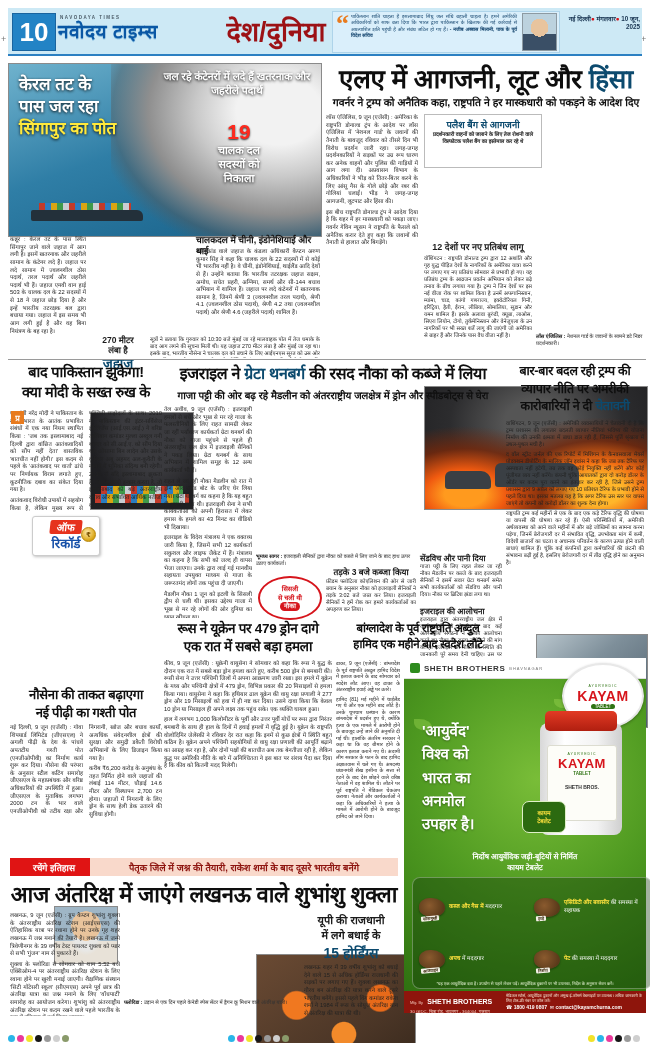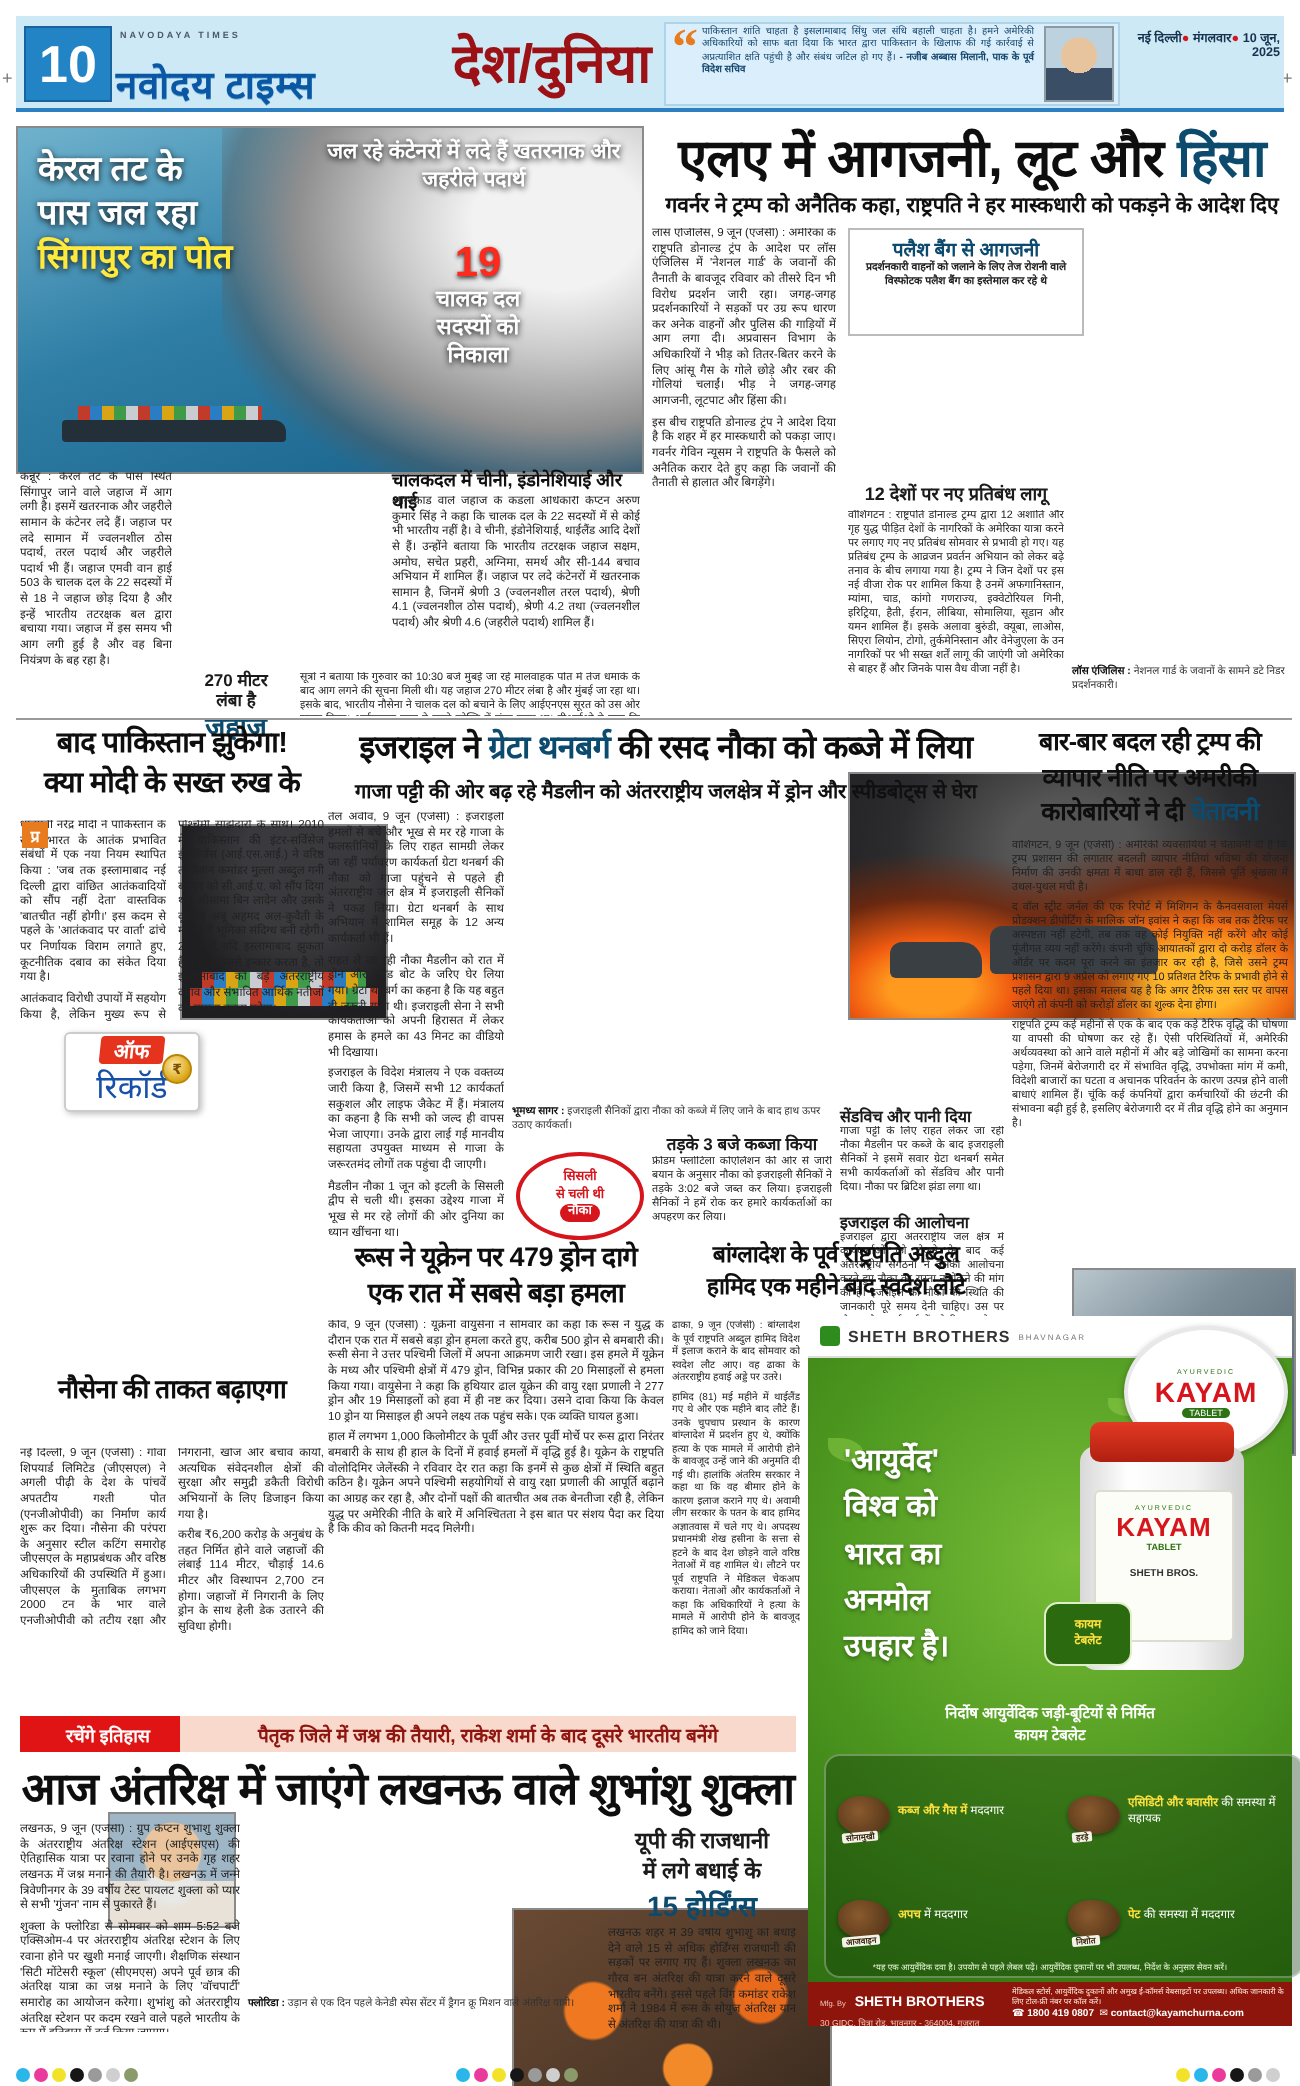--- a/index.html
+++ b/index.html
@@ -61,21 +61,21 @@
   .ovl{color:#fff;font-weight:bold;text-shadow:0 1px 3px rgba(0,0,0,.9);}
   .bighead{font-weight:bold;color:#0e0e0e;letter-spacing:-.3px;}
   .subhead{font-weight:bold;color:#101010;}
   .insetbox{background:#fff;border:1px solid #bbb;padding:3px 4px;}
   .ovalbadge{border:2px solid #d6151c;border-radius:50%;color:#d6151c;font-weight:bold;
      display:flex;flex-direction:column;align-items:center;justify-content:center;font-size:6.5px;line-height:1.3;}
   .navpill{background:#d6151c;color:#fff;border-radius:6px;padding:0 4px;font-size:6.5px;}
   .offrec{background:#fff;border:1px solid #ccc;box-shadow:1px 1px 3px rgba(0,0,0,.25);border-radius:3px;
      display:flex;flex-direction:column;align-items:center;justify-content:center;}
   .offrec .l1{background:#e6331d;color:#fff;font-weight:bold;font-size:10px;padding:0 7px;border-radius:2px;transform:skewX(-6deg);}
-  .offrec .l2{color:#1650a8;font-weight:normal;font-size:16px;}
+  .offrec .l2{color:#1650a8;font-weight:bold;font-size:13px;}
   .coin{position:absolute;right:3px;top:10px;width:13px;height:13px;border-radius:50%;
      background:radial-gradient(circle at 40% 35%,#ffe9a8,#d9a514 70%);border:1px solid #b8860b;
      color:#7a5200;font-size:7px;font-weight:bold;display:flex;align-items:center;justify-content:center;}
   .dropcap{background:#e87b1e;color:#fff;font-size:8px;font-weight:bold;display:flex;align-items:center;justify-content:center;}
   
   .histbadge{background:#e01414;color:#fff;font-weight:bold;font-size:9px;display:flex;align-items:center;justify-content:center;
      clip-path:polygon(0 0,100% 0,94% 100%,0 100%);}
   .pinkband{background:#f9d9cb;color:#8e1510;font-weight:bold;font-size:9.5px;display:flex;align-items:center;justify-content:center;}
   
   .adband{background:#fff;border-bottom:1px solid #ddd;display:flex;align-items:center;gap:4px;padding-left:6px;}
@@ -107,21 +107,21 @@
 <body>
 
 <div class="page">
 
   <div class="plus" style="left:1px;top:34px;">+</div>
   <div class="plus" style="left:641px;top:34px;">+</div>
 
   <div class="abs mast" style="left:8px;top:8px;width:634px;height:46px;">
     <div class="abs pagebox" style="left:4px;top:5px;width:42px;height:36px;">10</div>
     <div class="abs paperen" style="left:52px;top:7px;">NAVODAYA TIMES</div>
-    <div class="abs papername" style="left:50px;top:21px;">नवोदय टाइम्स</div>
+    <div class="abs papername" style="left:50px;top:10px;">नवोदय टाइम्स</div>
     <div class="abs section ctr" style="left:208px;top:4px;width:120px;">देश/दुनिया</div>
     <div class="abs quotebox" style="left:324px;top:3px;width:226px;height:40px;">
       <div class="qmark" style="padding:2px 2px 0 3px;">“</div>
       <div class="qtext" style="flex:1;padding:2px 3px 0 0;">
         <span>पाकिस्तान शांति चाहता है इसलामाबाद सिंधु जल संधि बहाली चाहता है। हमने अमेरिकी अधिकारियों को साफ बता दिया कि भारत द्वारा पाकिस्तान के खिलाफ की गई कार्रवाई से अप्रत्याशित क्षति पहुंची है और संबंध जटिल हो गए हैं।</span>
         <span class="qattr">- नजीब अब्बास मिलानी, पाक के पूर्व विदेश सचिव</span>
       </div>
       <div class="qphoto" style="margin:1px 2px;"></div>
     </div>
     <div class="abs dateline" style="left:552px;top:6px;width:80px;">
@@ -211,20 +211,21 @@
   <div class="abs dropcap" style="left:11px;top:411px;width:13px;height:13px;">प्र</div>
   <div class="abs ph modiph" style="left:54px;top:416px;width:62px;height:56px;"></div>
   <div class="abs offrec" style="left:32px;top:516px;width:66px;height:38px;">
     <div class="l1">ऑफ</div>
     <div class="l2">रिकॉर्ड</div>
     <div class="coin">₹</div>
   </div>
 
   <div class="abs bighead ctr" style="left:8px;top:686px;width:156px;font-size:13px;line-height:1.35;">
     <div>नौसेना की ताकत बढ़ाएगा</div>
+    <div>नई पीढ़ी का गश्ती पोत</div>
   </div>
   <div class="abs bt cols2" style="left:10px;top:724px;width:152px;height:128px;">
     <p style="margin:0 0 3px 0;">नई दिल्ली, 9 जून (एजेंसी) : गोवा शिपयार्ड लिमिटेड (जीएसएल) ने अगली पीढ़ी के देश के पांचवें अपतटीय गश्ती पोत (एनजीओपीवी) का निर्माण कार्य शुरू कर दिया। नौसेना की परंपरा के अनुसार स्टील कटिंग समारोह जीएसएल के महाप्रबंधक और वरिष्ठ अधिकारियों की उपस्थिति में हुआ। जीएसएल के मुताबिक लगभग 2000 टन के भार वाले एनजीओपीवी को तटीय रक्षा और निगरानी, खोज और बचाव कार्यों, अत्यधिक संवेदनशील क्षेत्रों की सुरक्षा और समुद्री डकैती विरोधी अभियानों के लिए डिजाइन किया गया है।</p>
     <p style="margin:0;">करीब ₹6,200 करोड़ के अनुबंध के तहत निर्मित होने वाले जहाजों की लंबाई 114 मीटर, चौड़ाई 14.6 मीटर और विस्थापन 2,700 टन होगा। जहाजों में निगरानी के लिए ड्रोन के साथ हेली डेक उतारने की सुविधा होगी।</p>
   </div>
 
   <div class="abs bighead ctr" style="left:164px;top:362px;width:338px;font-size:16px;">
     <span>इजराइल ने </span><span class="red">ग्रेटा थनबर्ग</span><span> की रसद नौका को कब्जे में लिया</span>
   </div>
   <div class="abs subhead ctr" style="left:164px;top:388px;width:338px;font-size:10px;">गाजा पट्टी की ओर बढ़ रहे मैडलीन को अंतरराष्ट्रीय जलक्षेत्र में ड्रोन और स्पीडबोट्स से घेरा</div>

